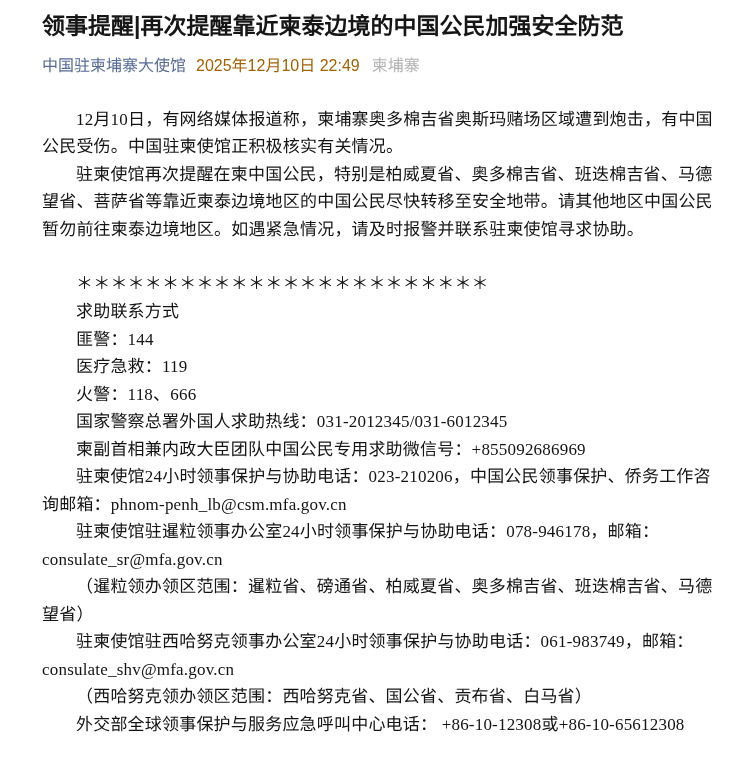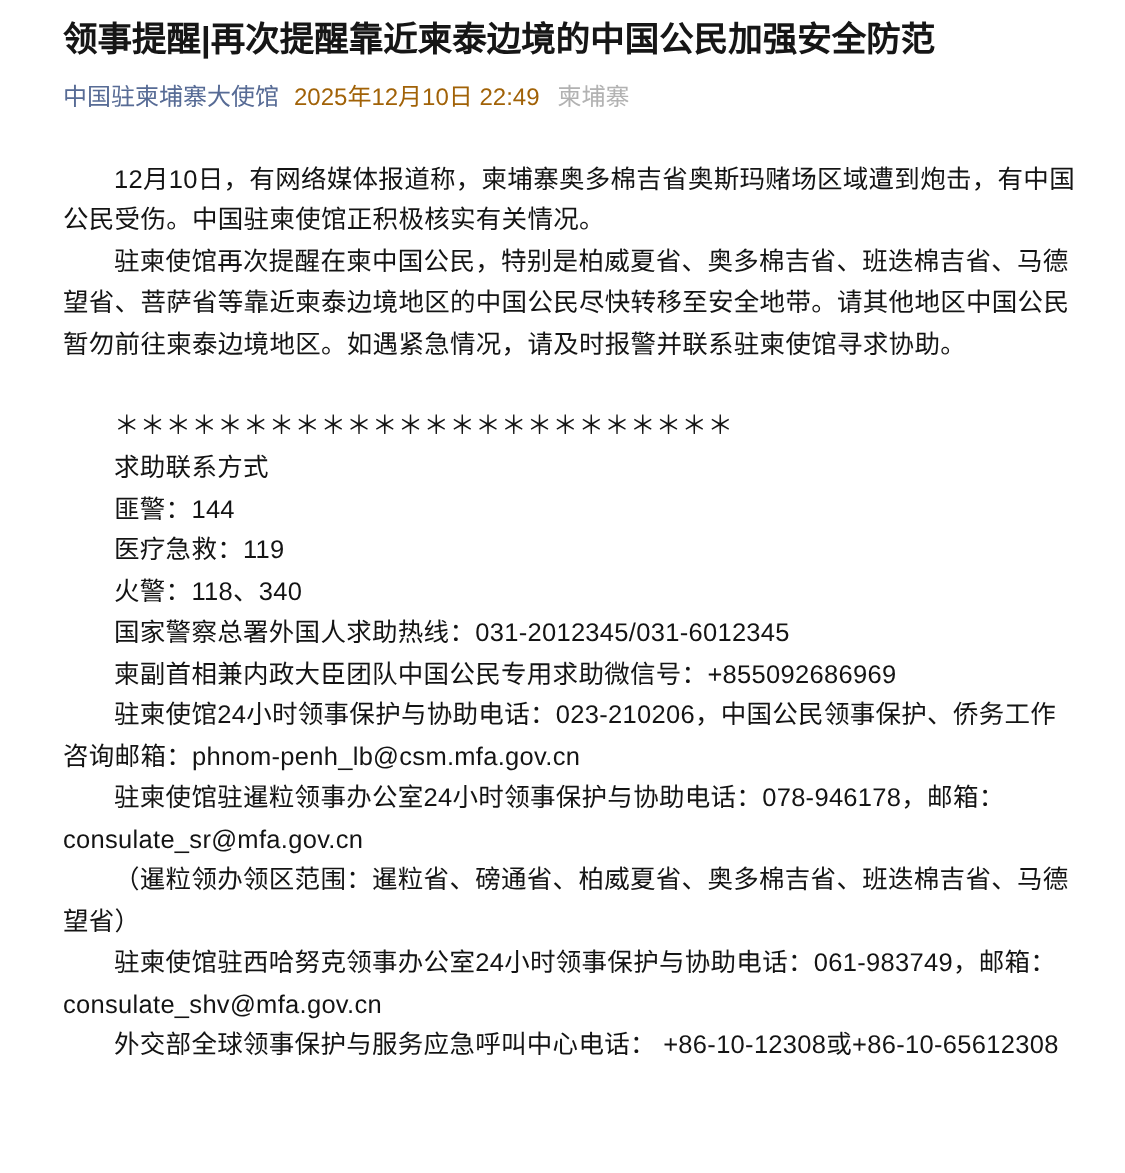--- a/index.html
+++ b/index.html
@@ -45,20 +45,21 @@
   .content {
     margin-top: 31px;
     font-size: 17px;
     line-height: 1.62;
     color: #141414;
     letter-spacing: 0.2px;
   }
   .content p {
     text-indent: 2em;
     overflow-wrap: break-word;
+    font-family: Liberation Serif, serif;
   }
   .content p.gap-above {
     margin-top: 27px;
   }
 </style>
 </head>
 <body>
 
 <div class="page">
 
@@ -70,23 +71,24 @@
     <span class="loc">柬埔寨</span>
   </div>
 
   <div class="content">
     <p>12月10日，有网络媒体报道称，柬埔寨奥多棉吉省奥斯玛赌场区域遭到炮击，有中国公民受伤。中国驻柬使馆正积极核实有关情况。</p>
     <p>驻柬使馆再次提醒在柬中国公民，特别是柏威夏省、奥多棉吉省、班迭棉吉省、马德望省、菩萨省等靠近柬泰边境地区的中国公民尽快转移至安全地带。请其他地区中国公民暂勿前往柬泰边境地区。如遇紧急情况，请及时报警并联系驻柬使馆寻求协助。</p>
     <p class="gap-above">＊＊＊＊＊＊＊＊＊＊＊＊＊＊＊＊＊＊＊＊＊＊＊＊</p>
     <p>求助联系方式</p>
     <p>匪警：144</p>
     <p>医疗急救：119</p>
-    <p>火警：118、340</p>
+    <p>火警：118、666</p>
     <p>国家警察总署外国人求助热线：031-2012345/031-6012345</p>
     <p>柬副首相兼内政大臣团队中国公民专用求助微信号：+855092686969</p>
     <p>驻柬使馆24小时领事保护与协助电话：023-210206，中国公民领事保护、侨务工作咨询邮箱：phnom-penh_lb@csm.mfa.gov.cn</p>
     <p>驻柬使馆驻暹粒领事办公室24小时领事保护与协助电话：078-946178，邮箱：consulate_sr@mfa.gov.cn</p>
     <p>（暹粒领办领区范围：暹粒省、磅通省、柏威夏省、奥多棉吉省、班迭棉吉省、马德望省）</p>
     <p>驻柬使馆驻西哈努克领事办公室24小时领事保护与协助电话：061-983749，邮箱：consulate_shv@mfa.gov.cn</p>
+    <p>（西哈努克领办领区范围：西哈努克省、国公省、贡布省、白马省）</p>
     <p>外交部全球领事保护与服务应急呼叫中心电话： +86-10-12308或+86-10-65612308</p>
   </div>
 
 </div>
 
 </body></html>

